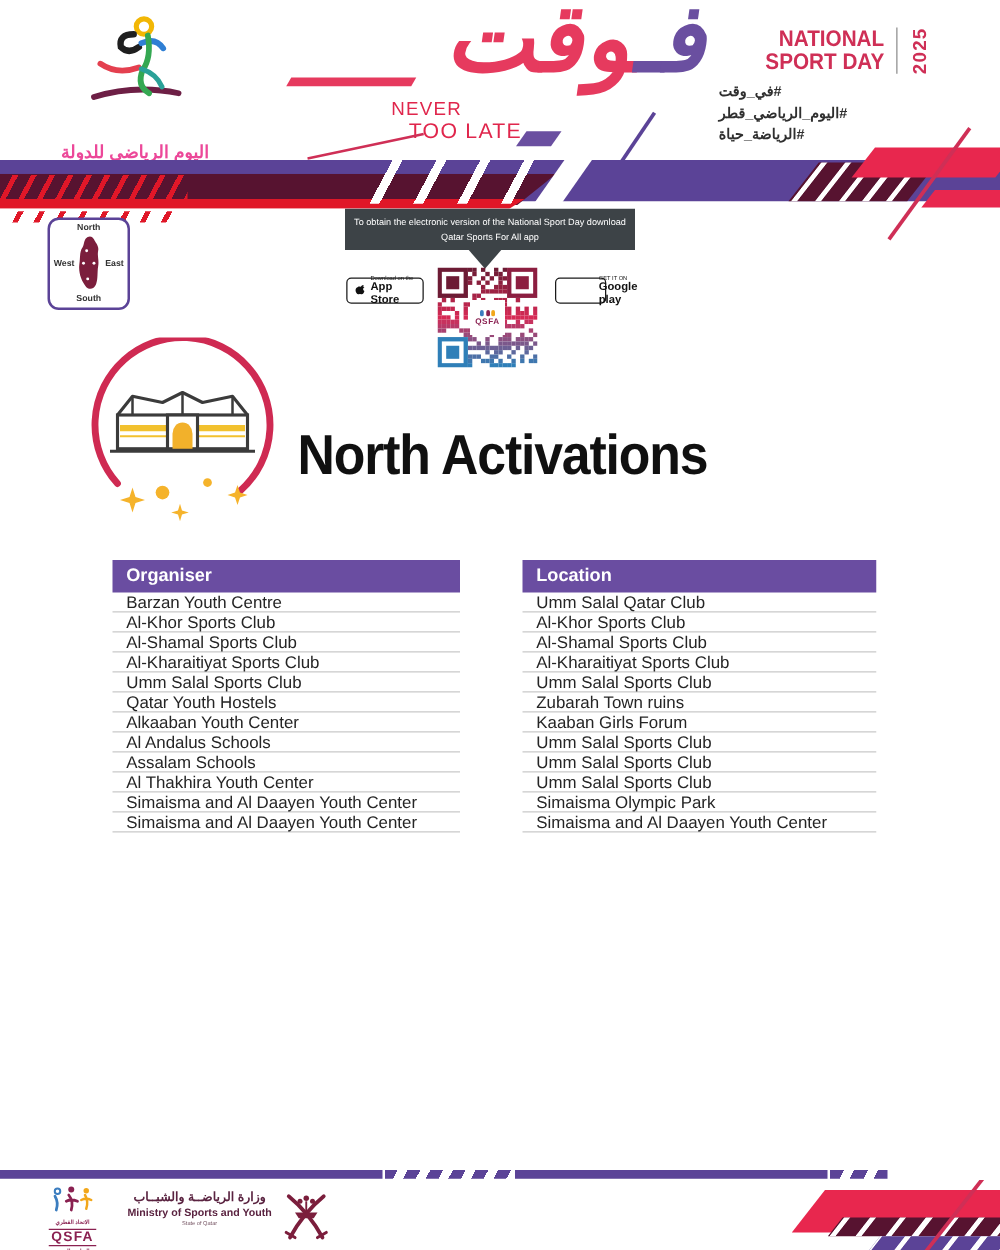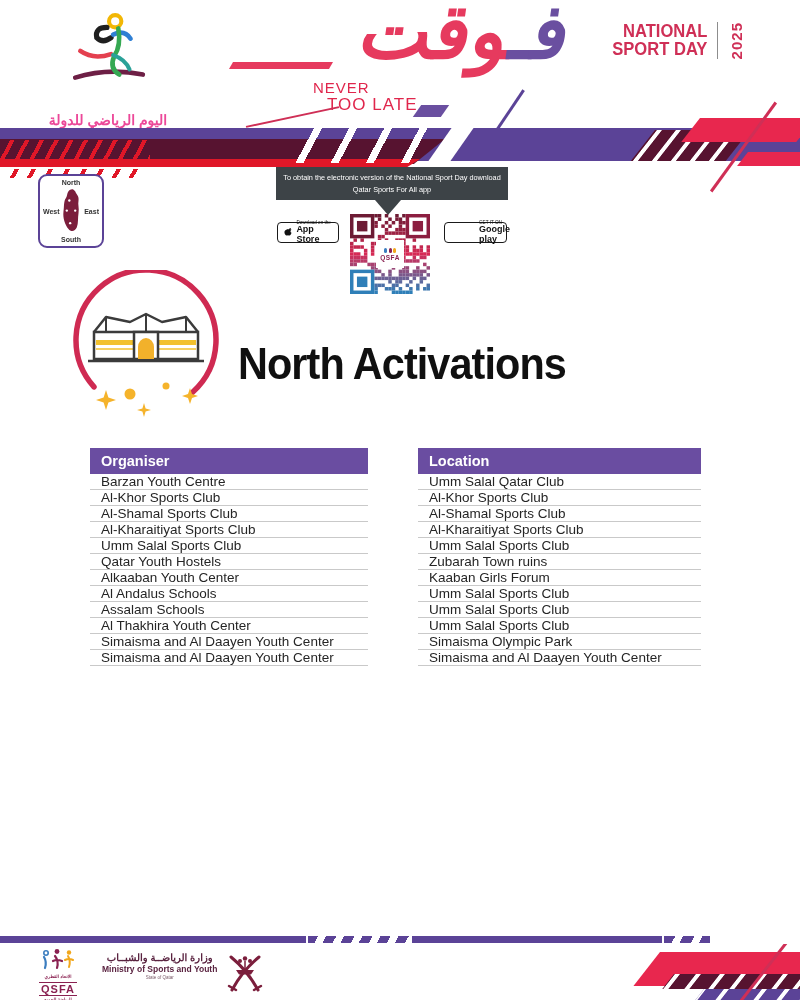--- a/index.html
+++ b/index.html
@@ -60,21 +60,21 @@
 
   
   .tooltip { position:absolute; left:276px; top:167px; width:232px; height:33px; background:#3d4347; color:#fff; text-align:center; padding-top:6px; }
   .tooltip .l1 { font-size:7.3px; }
   .tooltip .l2 { font-size:7.3px; margin-top:3px; }
   .tooltip-arrow { position:absolute; left:375px; top:200px; width:0; height:0; border-left:13px solid transparent; border-right:13px solid transparent; border-top:15px solid #3d4347; }
   .badge { position:absolute; height:21px; background:#fff; border:1.5px solid #1a1a1a; border-radius:4px; display:flex; align-items:center; padding:0 5px; gap:4px; }
   .badge .txt .small { font-size:4.6px; color:#111; line-height:1.1; }
   .badge .txt .big { font-size:9px; font-weight:bold; color:#111; line-height:1.1; }
   .badge-as { left:277px; top:222px; width:62px; }
-  .badge-gp { left:444px; top:222px; width:63px;padding-left:30px; }
+  .badge-gp { left:444px; top:222px; width:41px;padding-left:30px; }
   .qr-wrap { position:absolute; left:350px; top:214px; width:80px; height:80px; }
   .qr-center { position:absolute; left:26px; top:26px; width:28px; height:28px; background:#fff; display:flex; flex-direction:column; align-items:center; justify-content:center; }
   .qr-center .dots { display:flex; gap:1.5px; }
   .qr-center .dots i { width:3px; height:5px; border-radius:2px; display:block; }
   .qr-center .t { font-size:6.5px; font-weight:800; color:#8a2151; letter-spacing:0.5px; margin-top:1px; }
 
   
   .hero-icon { position:absolute; left:70px; top:270px; width:152px; height:152px; }
   .hero-title { position:absolute; left:238px; top:338px; font-size:45px; font-weight:800; color:#101010; letter-spacing:-1px; transform:scaleX(0.92); transform-origin:left; white-space:nowrap; }
 
@@ -138,20 +138,25 @@
   </div>
 
   <div class="brand">
     <div class="row">
       <div class="ttl">
         <div>NATIONAL</div>
         <div>SPORT DAY</div>
       </div>
       <div class="div"></div>
       <div class="year">2025</div>
+    </div>
+    <div class="tags">
+      <div>#في_وقت</div>
+      <div>#اليوم_الرياضي_قطر</div>
+      <div>#الرياضة_حياة</div>
     </div>
   </div>
 
   <div class="banner">
     <div class="b-pline"></div>
     <div class="b-purple"></div>
     <div class="b-maroon"></div>
     <div class="b-redhatch"></div>
     <div class="b-redstrip"></div>
     <div class="b-reddash"></div>

